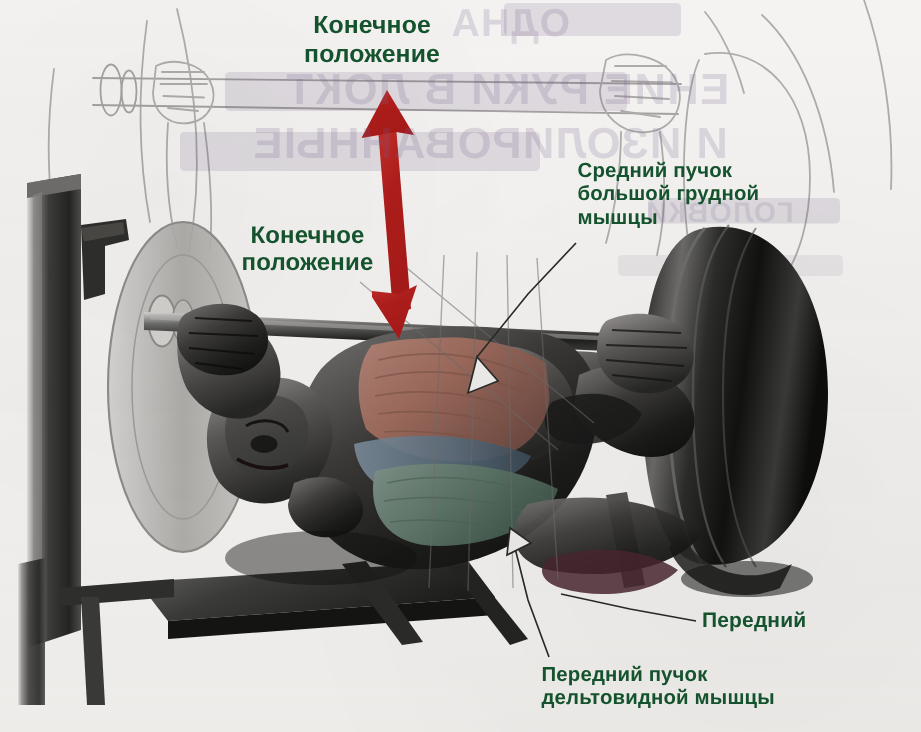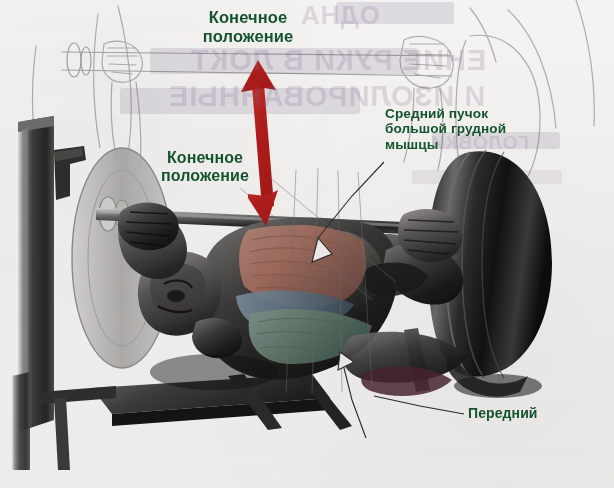--- a/index.html
+++ b/index.html
@@ -390,14 +390,16 @@
 
   <div class="label label-start">Конечное
 положение</div>
 
   <div class="label label-pec">Средний пучок
 большой грудной
 мышцы</div>
 
   <div class="label label-triceps">Передний</div>
 
+  <div class="label label-delt">Передний пучок
+дельтовидной мышцы</div>
 
 </div>
 
 </body></html>

